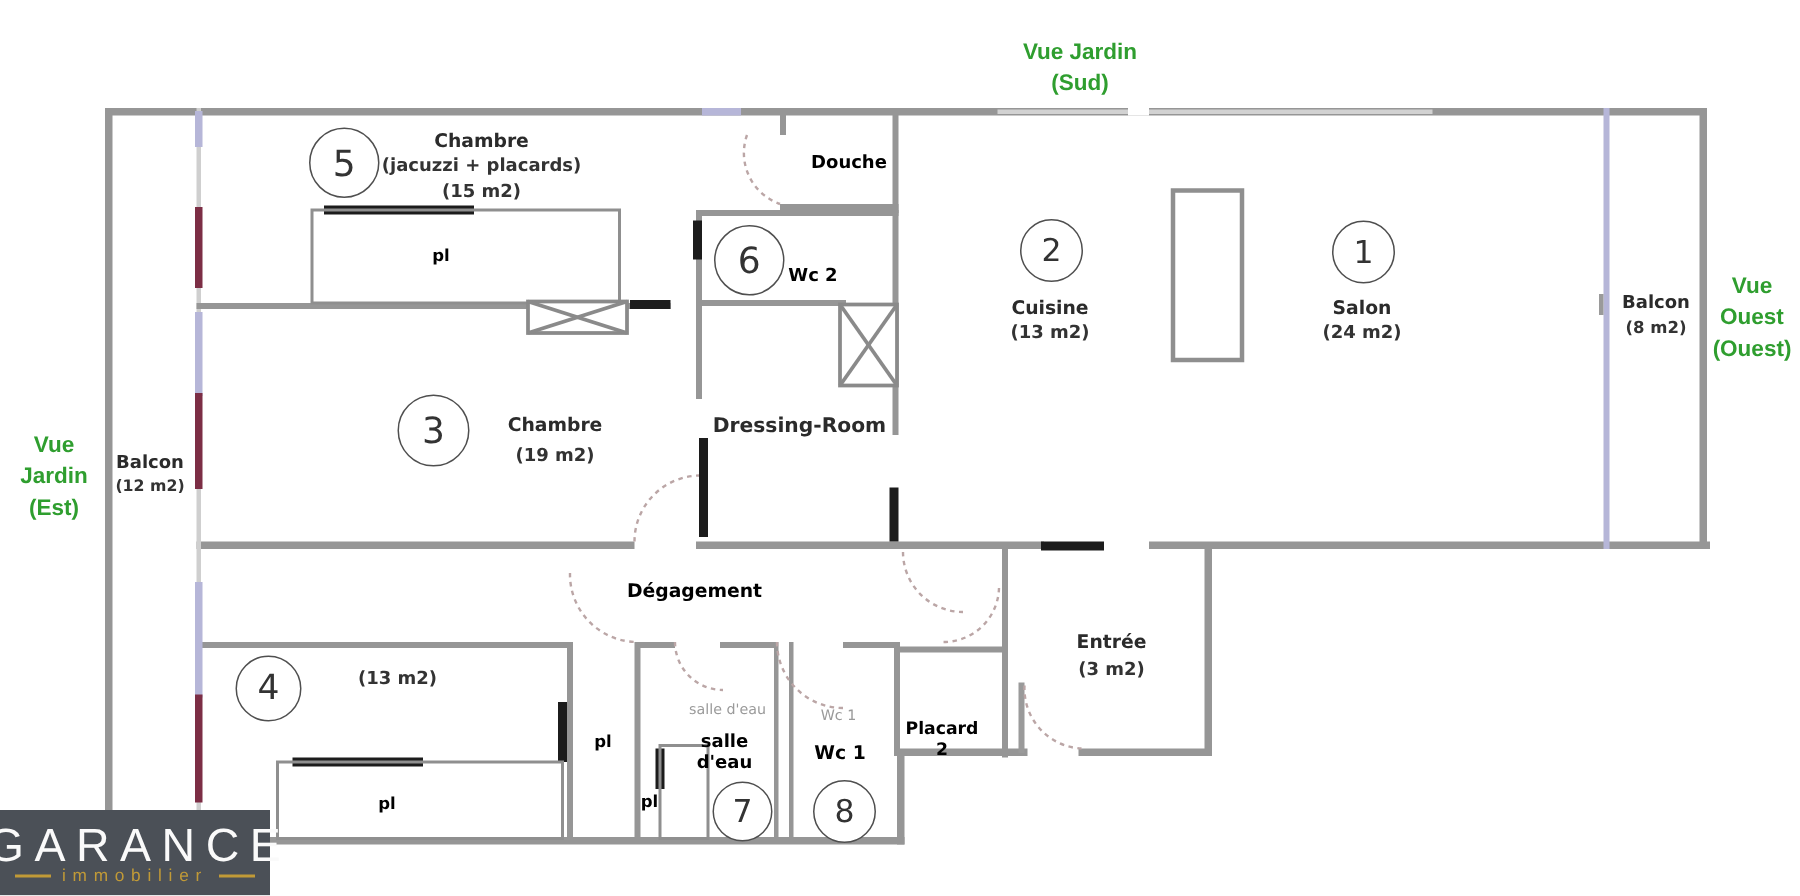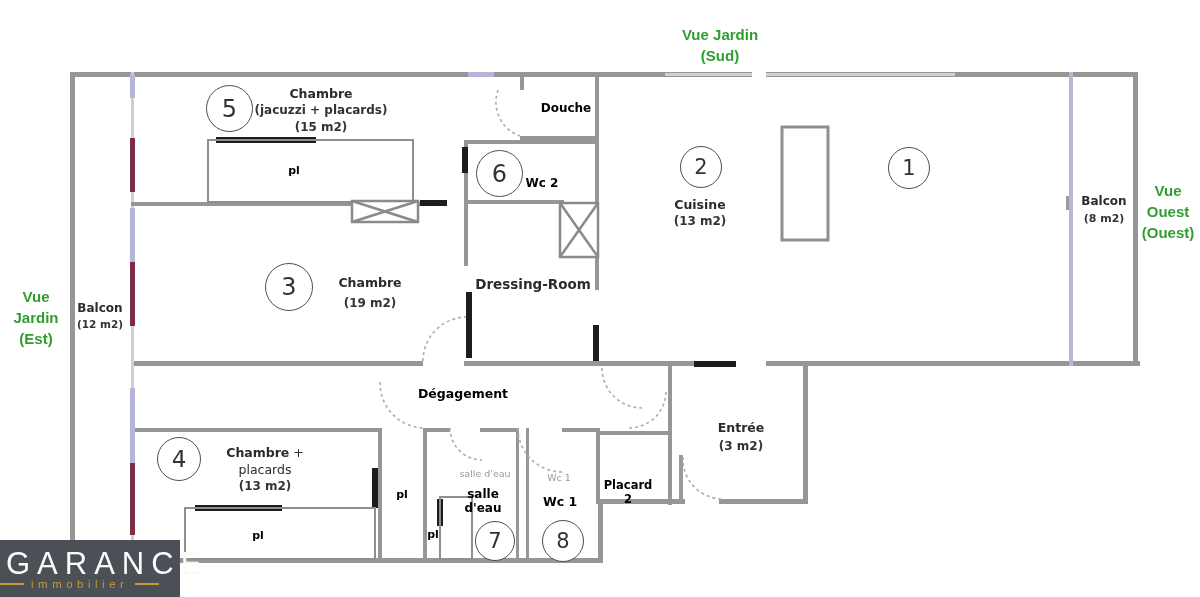--- a/index.html
+++ b/index.html
@@ -11,21 +11,21 @@
   .lbl .ar{font-weight:600;font-size:12px;color:#333;}
   .blue{position:absolute;text-align:center;color:#000000;font-weight:600;font-size:12px;line-height:14px;}
   .graysm{position:absolute;text-align:center;color:#9a9a9a;font-weight:400;font-size:9.5px;line-height:11px;}
   .badge{position:absolute;border:1.6px solid #4f4f4f;border-radius:50%;background:#fff;
          display:flex;align-items:center;justify-content:center;color:#333;}
   .view{position:absolute;color:#2f9e2f;font-weight:700;font-size:15px;line-height:21px;
         text-align:center;font-family:"Liberation Sans",sans-serif;}
   .watermark{position:absolute;left:16px;top:25px;font-size:17px;font-weight:600;color:#d7d7d7;
              letter-spacing:0.5px;text-shadow:0 1px 0 #fff;}
   .logo{position:absolute;left:0;top:540px;width:180px;height:57px;background:#4b5057;z-index:6;
-        display:flex;flex-direction:column;align-items:flex-start;justify-content:center;}
+        display:flex;flex-direction:column;align-items:center;justify-content:center;}
   .logo-brand{color:#fafafa;font-size:31px;font-weight:300;letter-spacing:7px;line-height:32px;
               font-family:"Liberation Sans",sans-serif;margin-left:6px;}
   .logo-tag{display:flex;align-items:center;gap:7px;margin-top:-2px;}
   .logo-tag .dash{width:24px;height:2px;background:#c19a37;}
   .logo-tag .txt{color:#c19a37;font-size:11.5px;letter-spacing:4.5px;font-family:"Liberation Sans",sans-serif;}
 </style>
 </head>
 <body>
 
 <div id="stage">
@@ -153,30 +153,33 @@
 
   <div class="badge" style="left:888px;top:147px;width:40px;height:40px;font-size:21px;">1</div>
   <div class="badge" style="left:680px;top:146px;width:40px;height:40px;font-size:21px;">2</div>
   <div class="badge" style="left:265px;top:263px;width:46px;height:46px;font-size:24px;">3</div>
   <div class="badge" style="left:157px;top:437px;width:42px;height:42px;font-size:23px;">4</div>
   <div class="badge" style="left:206px;top:85px;width:45px;height:45px;font-size:24px;">5</div>
   <div class="badge" style="left:476px;top:150px;width:45px;height:45px;font-size:24px;">6</div>
   <div class="badge" style="left:475px;top:521px;width:38px;height:38px;font-size:21px;">7</div>
   <div class="badge" style="left:542px;top:520px;width:40px;height:40px;font-size:21px;">8</div>
 
+  <div class="lbl" style="left:858px;top:196px;width:100px;">
+    <div class="nm">Salon</div>
+    <div class="ar">(24 m2)</div>
+  </div>
   <div class="lbl" style="left:650px;top:196px;width:100px;">
     <div class="nm">Cuisine</div>
     <div class="ar">(13 m2)</div>
   </div>
   <div class="lbl" style="left:320px;top:273px;width:100px;line-height:20px;">
     <div class="nm">Chambre</div>
     <div class="ar">(19 m2)</div>
   </div>
   <div class="lbl" style="left:200px;top:444px;width:130px;">
-    <div><span class="nm">Chambre</span><span> + placards</span></div>
     <div class="ar">(13 m2)</div>
   </div>
   <div class="lbl" style="left:246px;top:85px;width:150px;">
     <div class="nm">Chambre</div>
     <div class="ar">(jacuzzi + placards)</div>
     <div class="ar">(15 m2)</div>
   </div>
   <div class="lbl" style="left:701px;top:419px;width:80px;line-height:18px;">
     <div class="nm">Entrée</div>
     <div class="ar">(3 m2)</div>

